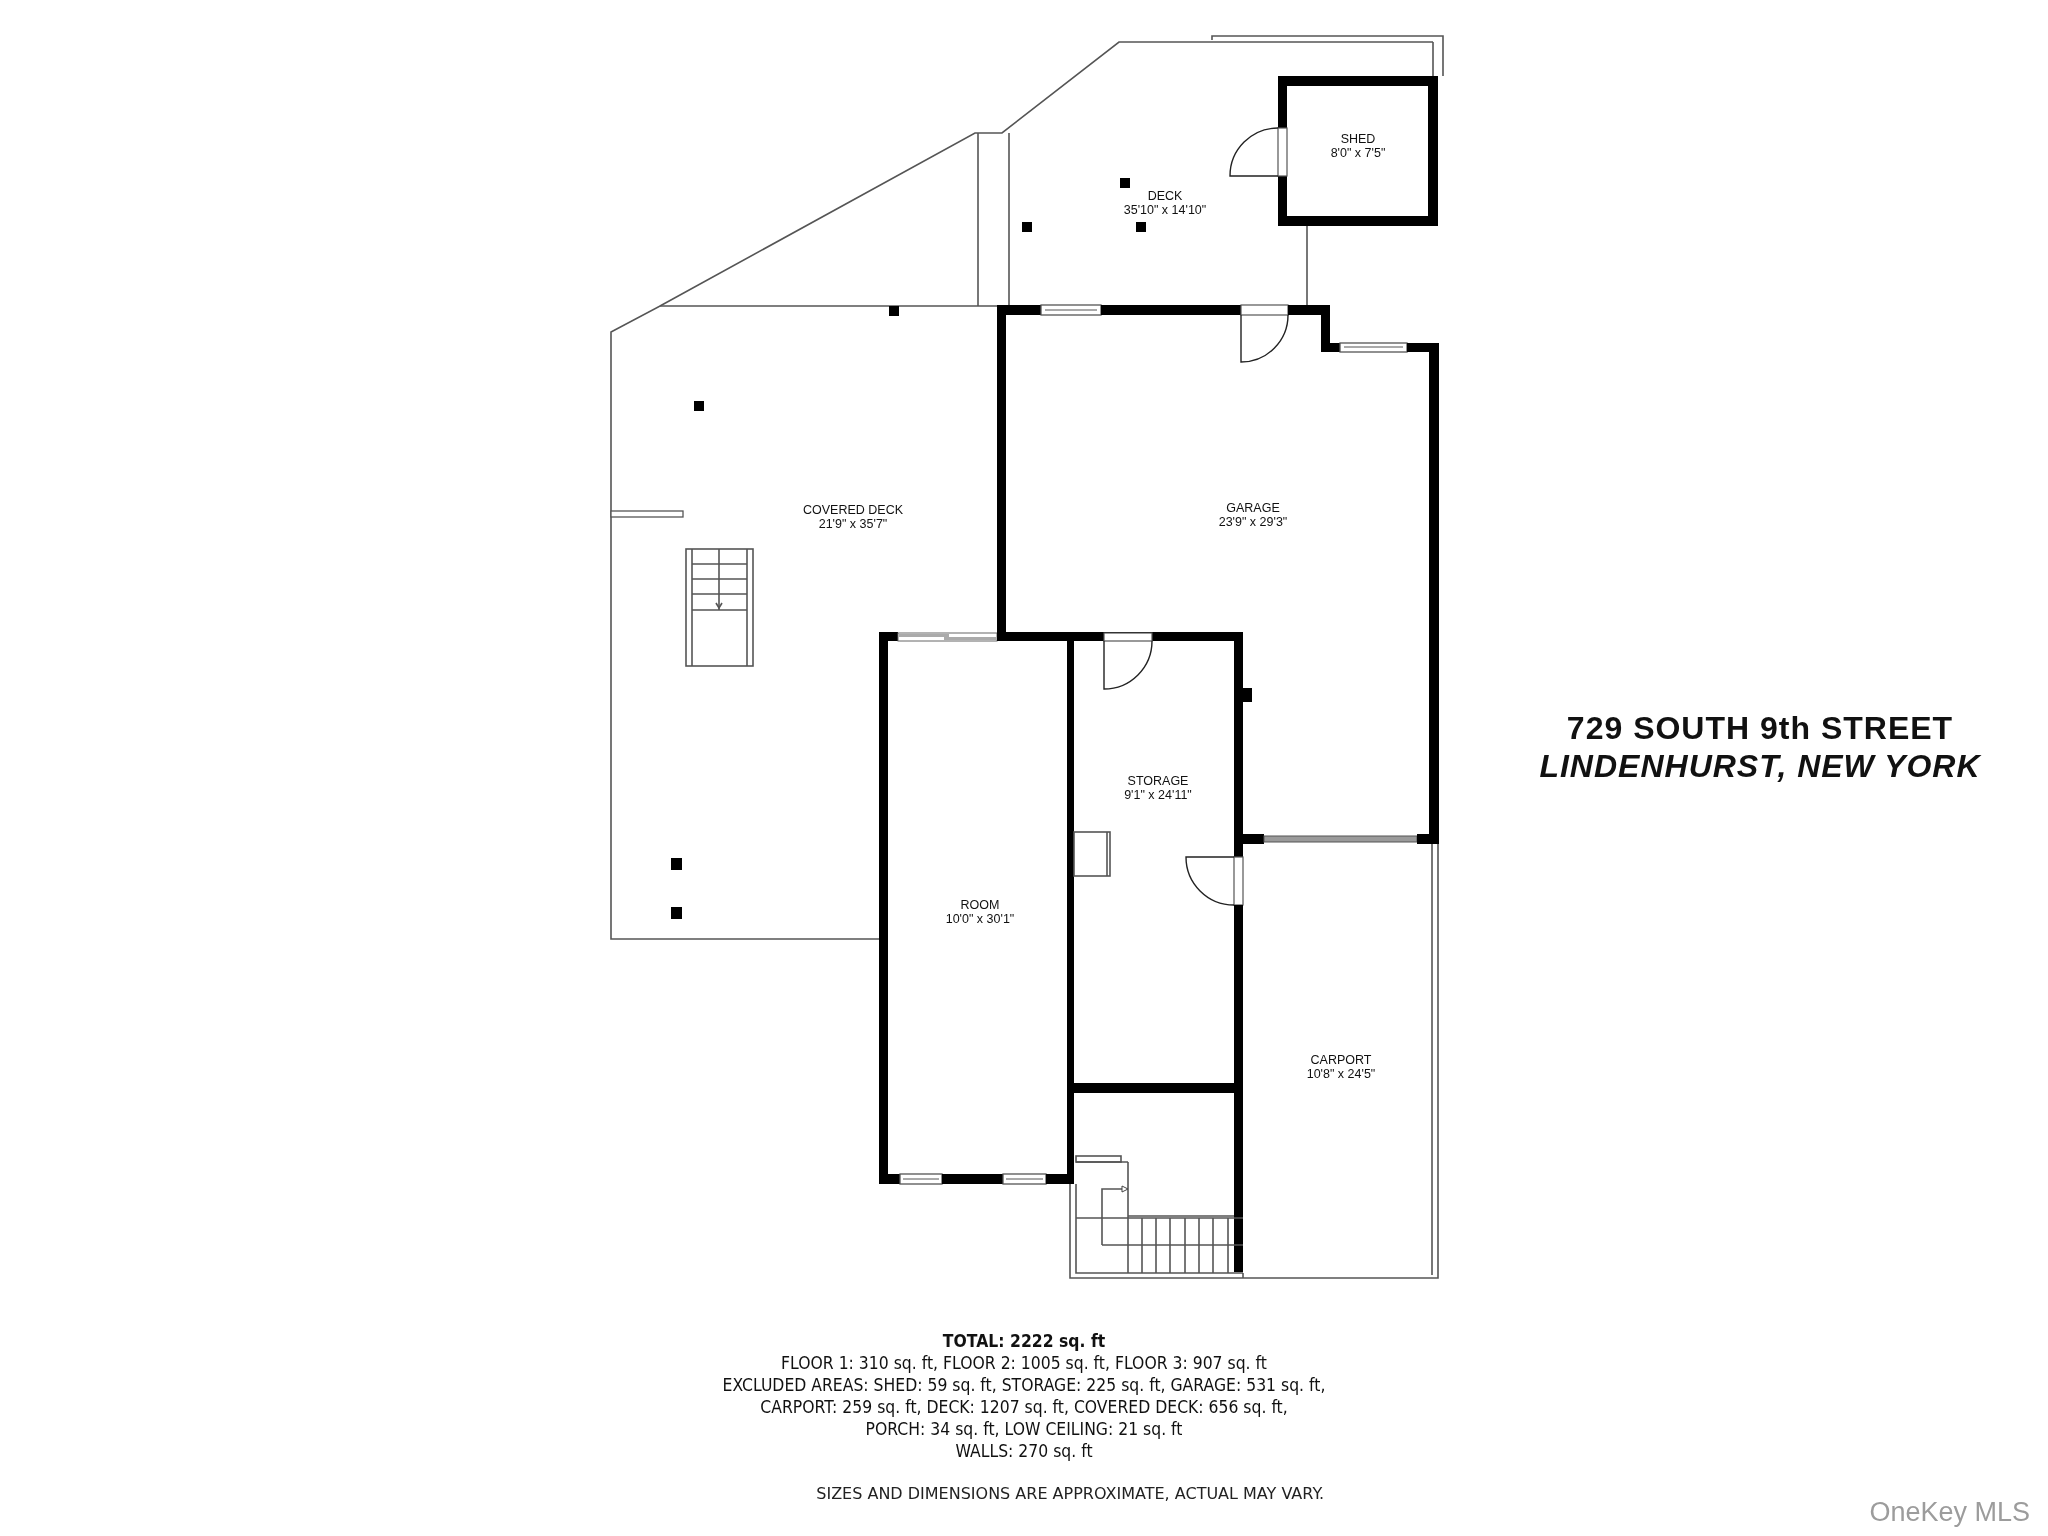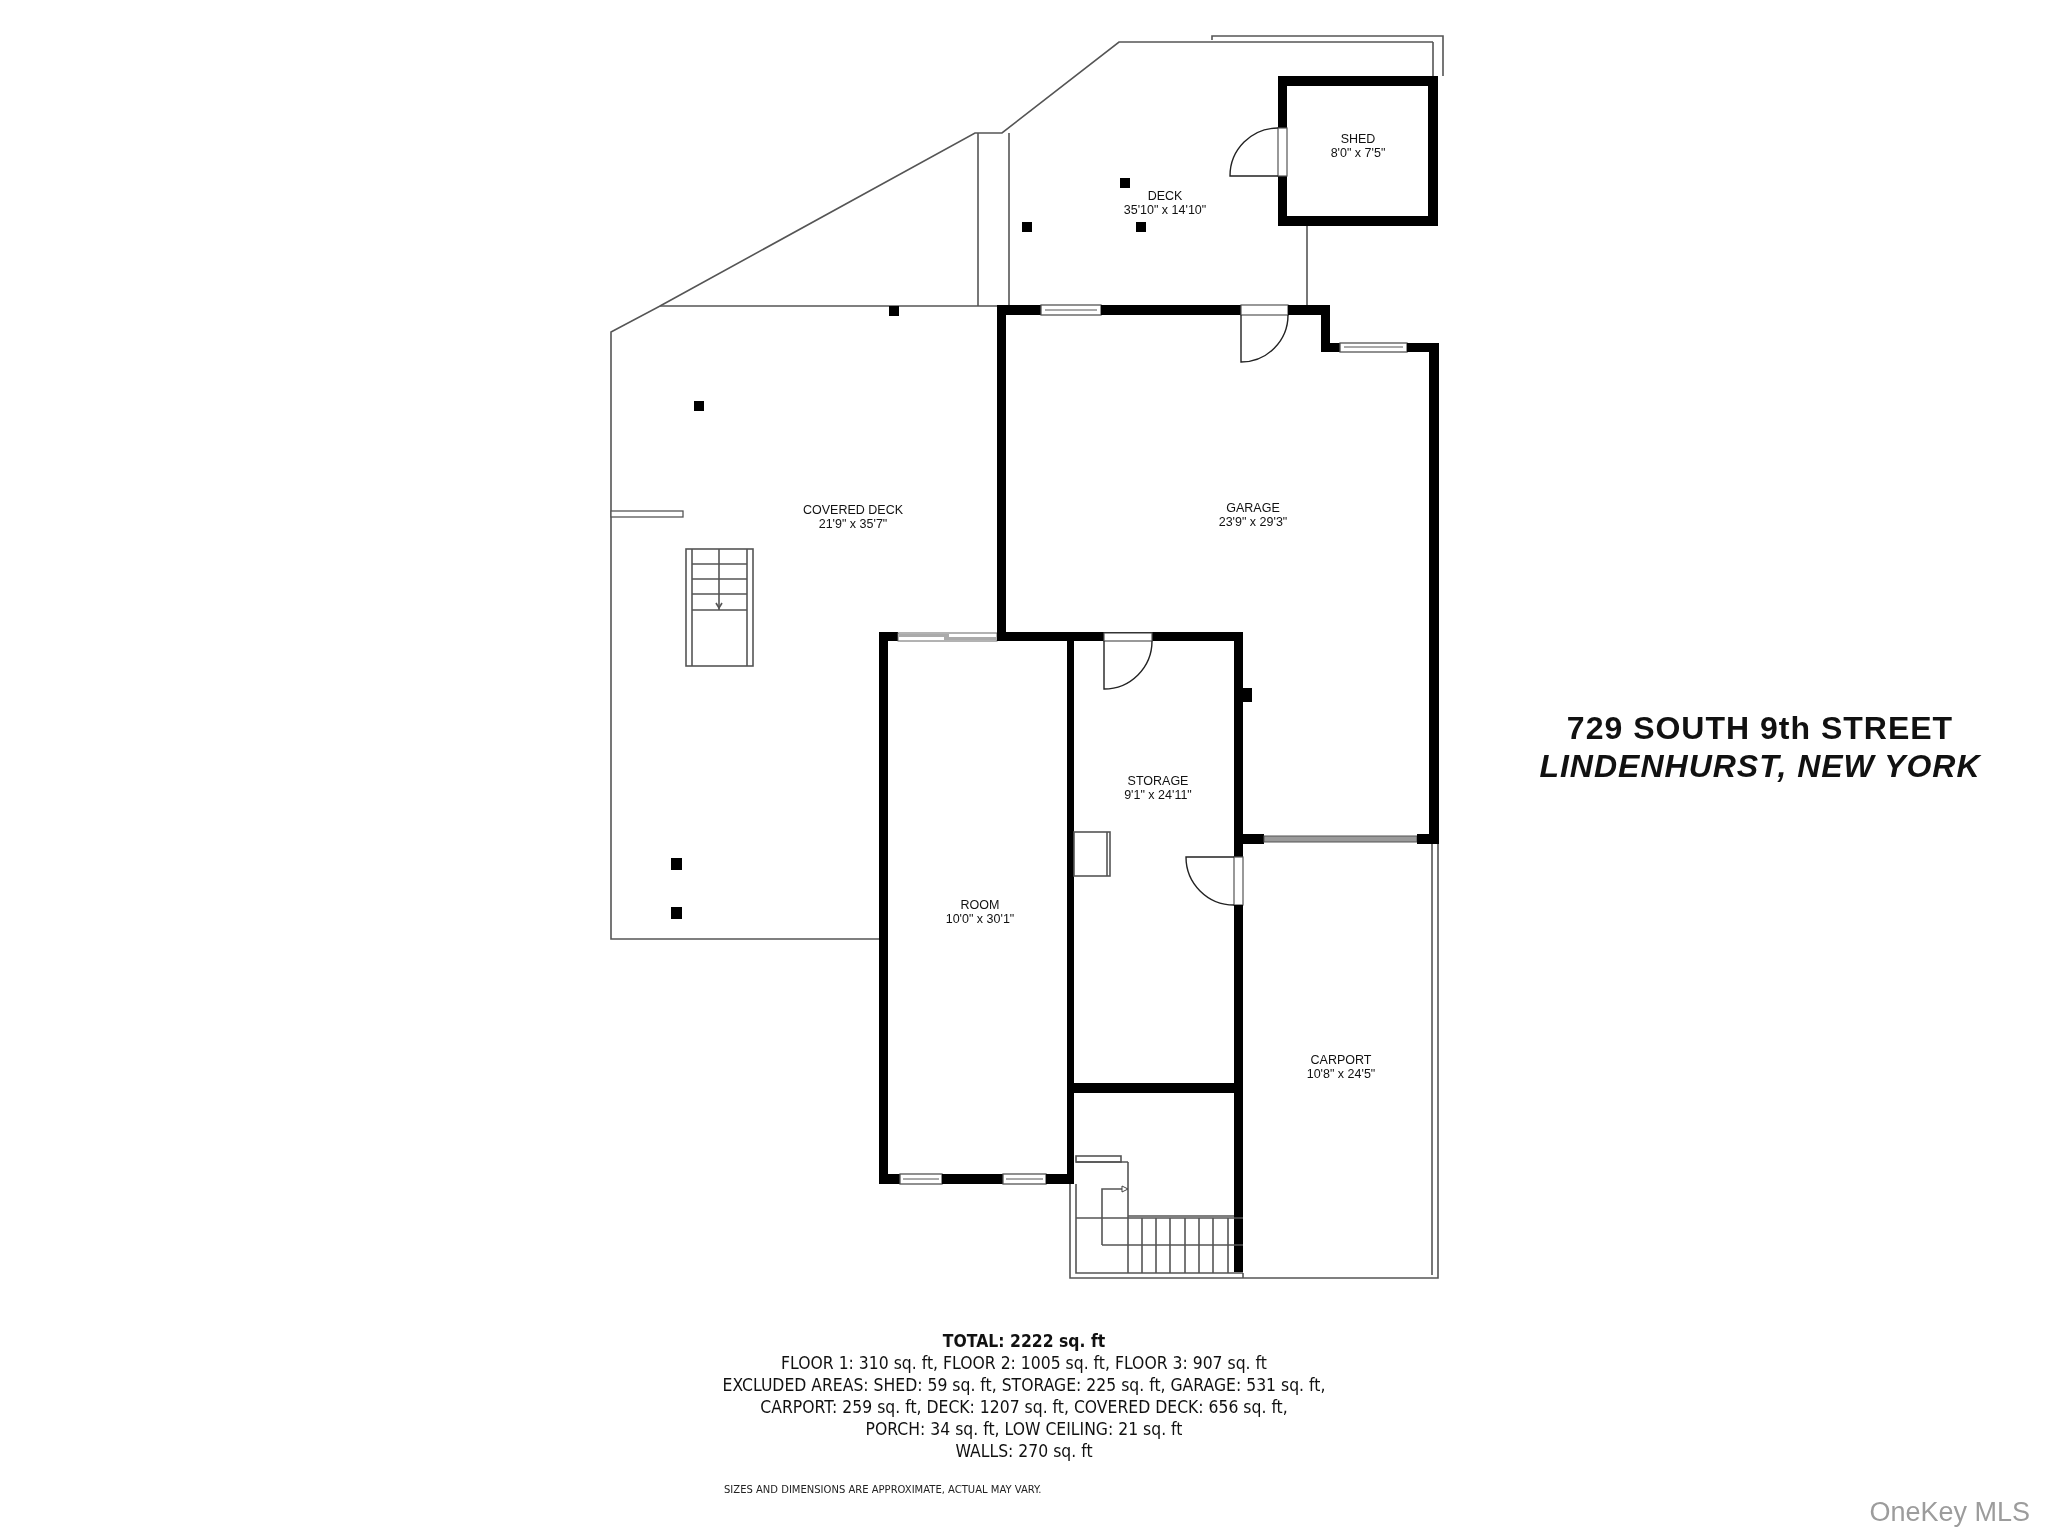--- a/index.html
+++ b/index.html
@@ -8,21 +8,21 @@
   .wall { fill: #000; }
   .thin { fill: none; stroke: #555; stroke-width: 1.6; }
   .thin-dark { fill: none; stroke: #222; stroke-width: 1.4; }
   .win { fill: #fff; stroke: #555; stroke-width: 1.3; }
   .gray-door { fill: #9a9a9a; stroke: #555; stroke-width: 1; }
   .post { fill: #000; }
   .room-label { font-family: "Liberation Sans", sans-serif; font-size: 12.5px; fill: #111; text-anchor: middle; }
   .address { position: absolute; left: 1500px; width: 520px; text-align: center; font-family: "Liberation Sans", sans-serif; font-weight: bold; font-size: 32px; letter-spacing: 1px; color: #111; line-height: 38px; }
   .summary { position: absolute; left: 524px; width: 1000px; top: 1330px; text-align: center; font-family: "DejaVu Sans", sans-serif; font-size: 17px; color: #111; line-height: 22px; transform: scaleX(0.92); transform-origin: center top; }
   .summary .total { font-weight: bold; }
-  .disclaimer { position: absolute; left: 724px; width: 600px; top: 1484px; text-align: left; font-family: "DejaVu Sans", sans-serif; font-size: 10px; color: #222; }
+  .disclaimer { position: absolute; left: 724px; width: 600px; top: 1484px; text-align: right; font-family: "DejaVu Sans", sans-serif; font-size: 16px; color: #222; }
   .watermark { position: absolute; right: 18px; top: 1497px; font-family: "Liberation Sans", sans-serif; font-size: 27px; color: #9c9c9c; margin-left: 24px; }
 </style>
 </head>
 <body>
 
 <svg id="plan" viewBox="0 0 2048 1536" xmlns="http://www.w3.org/2000/svg">
 
   <g>
     <polyline class="thin" points="660,306 975,133 1002,133 1119,42 1212,42"></polyline>
     <polyline class="thin" points="1212,40 1212,36 1443,36 1443,76"></polyline>

